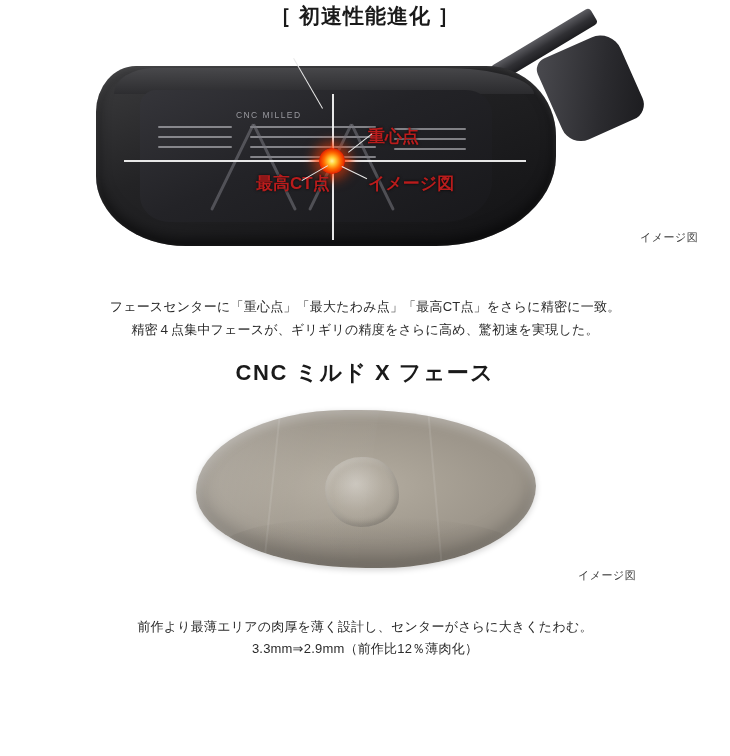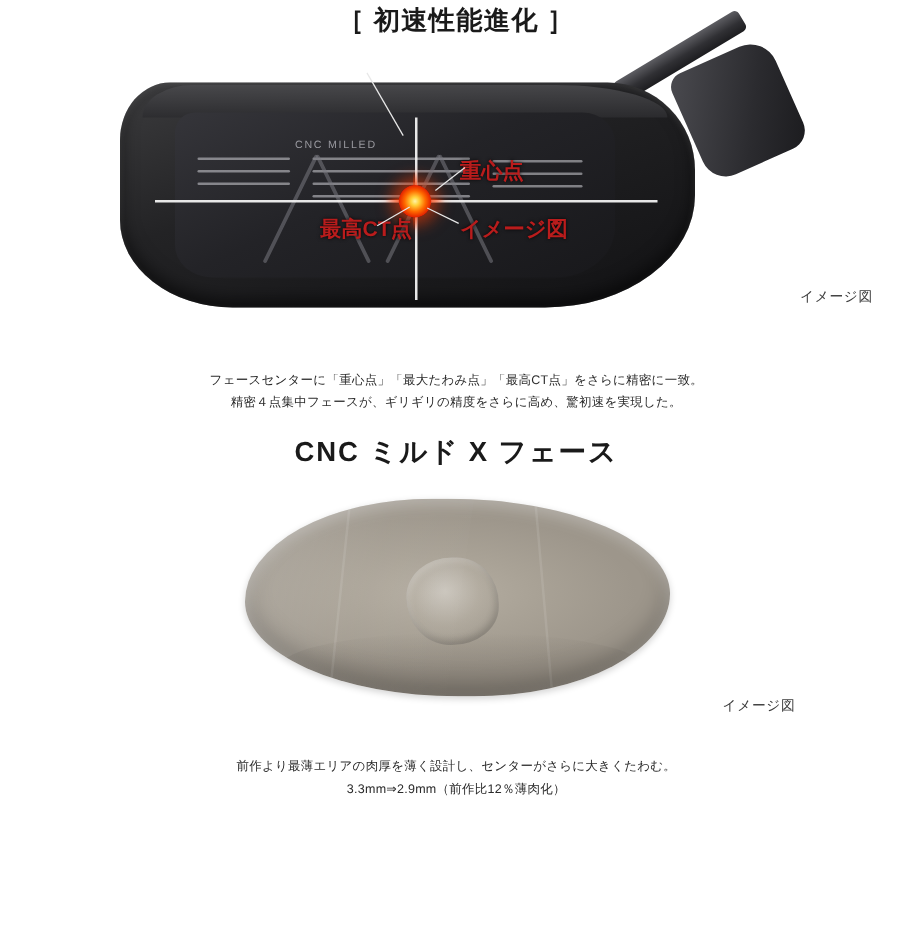--- a/index.html
+++ b/index.html
@@ -191,21 +191,21 @@
     position: absolute;
     font-size: 11px;
     color: #3b3b3b;
     letter-spacing: 0.5px;
     text-align: right;
   }
 
   
   .para {
     text-align: center;
-    font-size: 10px;
+    font-size: 13px;
     line-height: 1.75;
     color: #2a2a2a;
     letter-spacing: 0.2px;
   }
   .para.p1 { margin-top: 28px; }
 
   
   .fig2 {
     position: relative;
     width: 730px;

